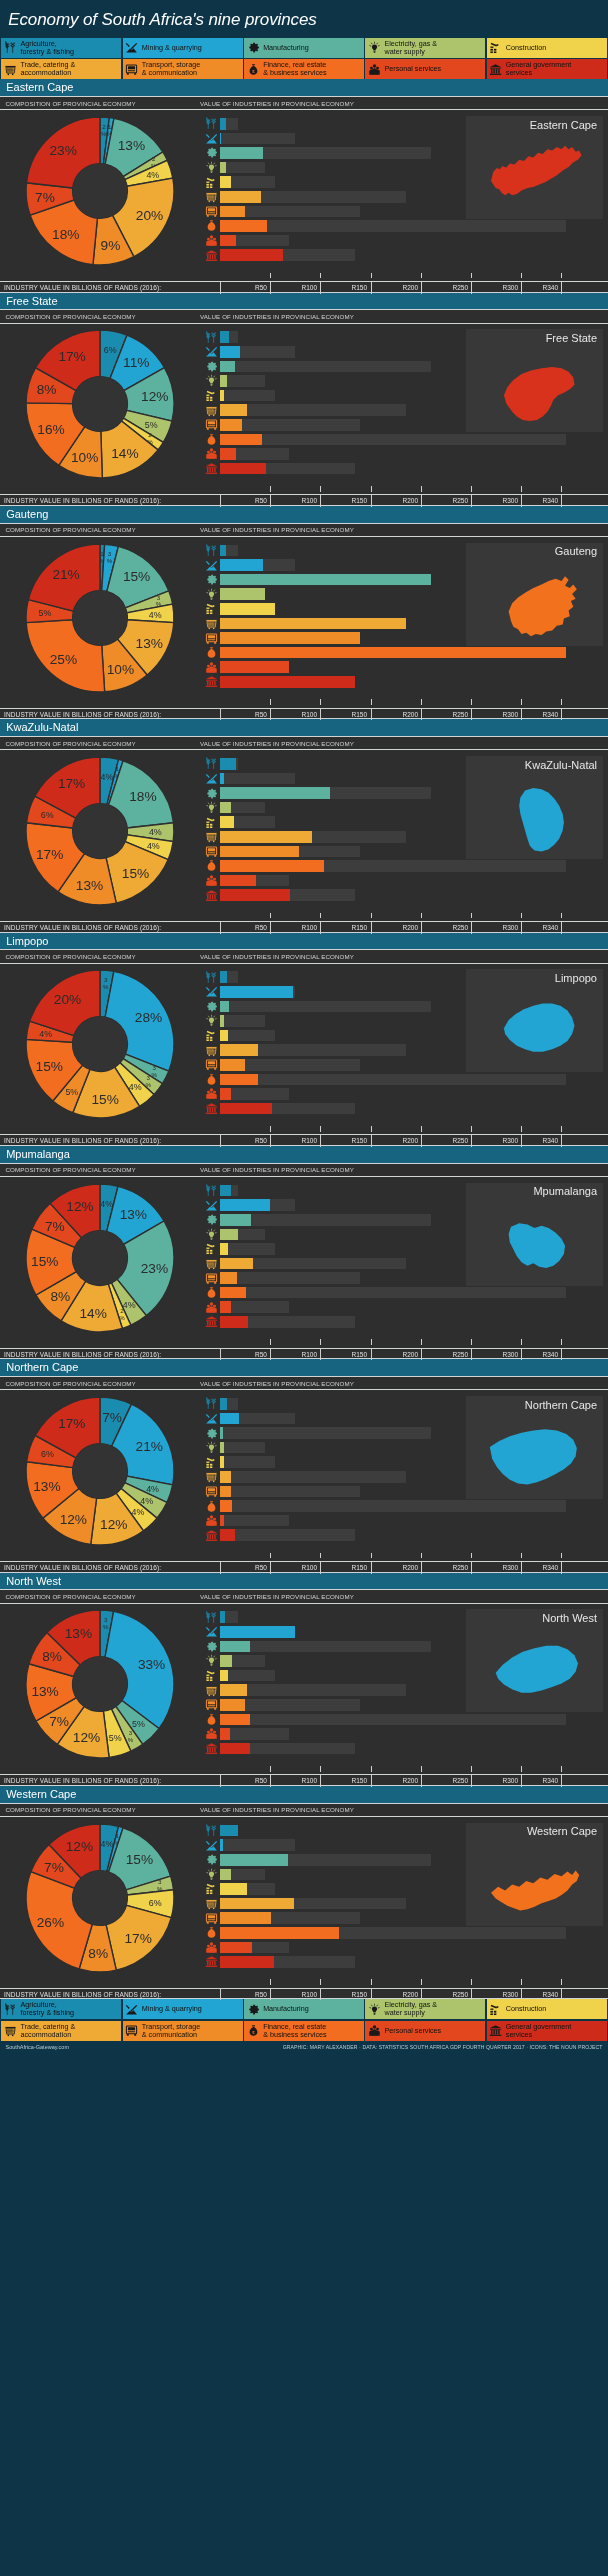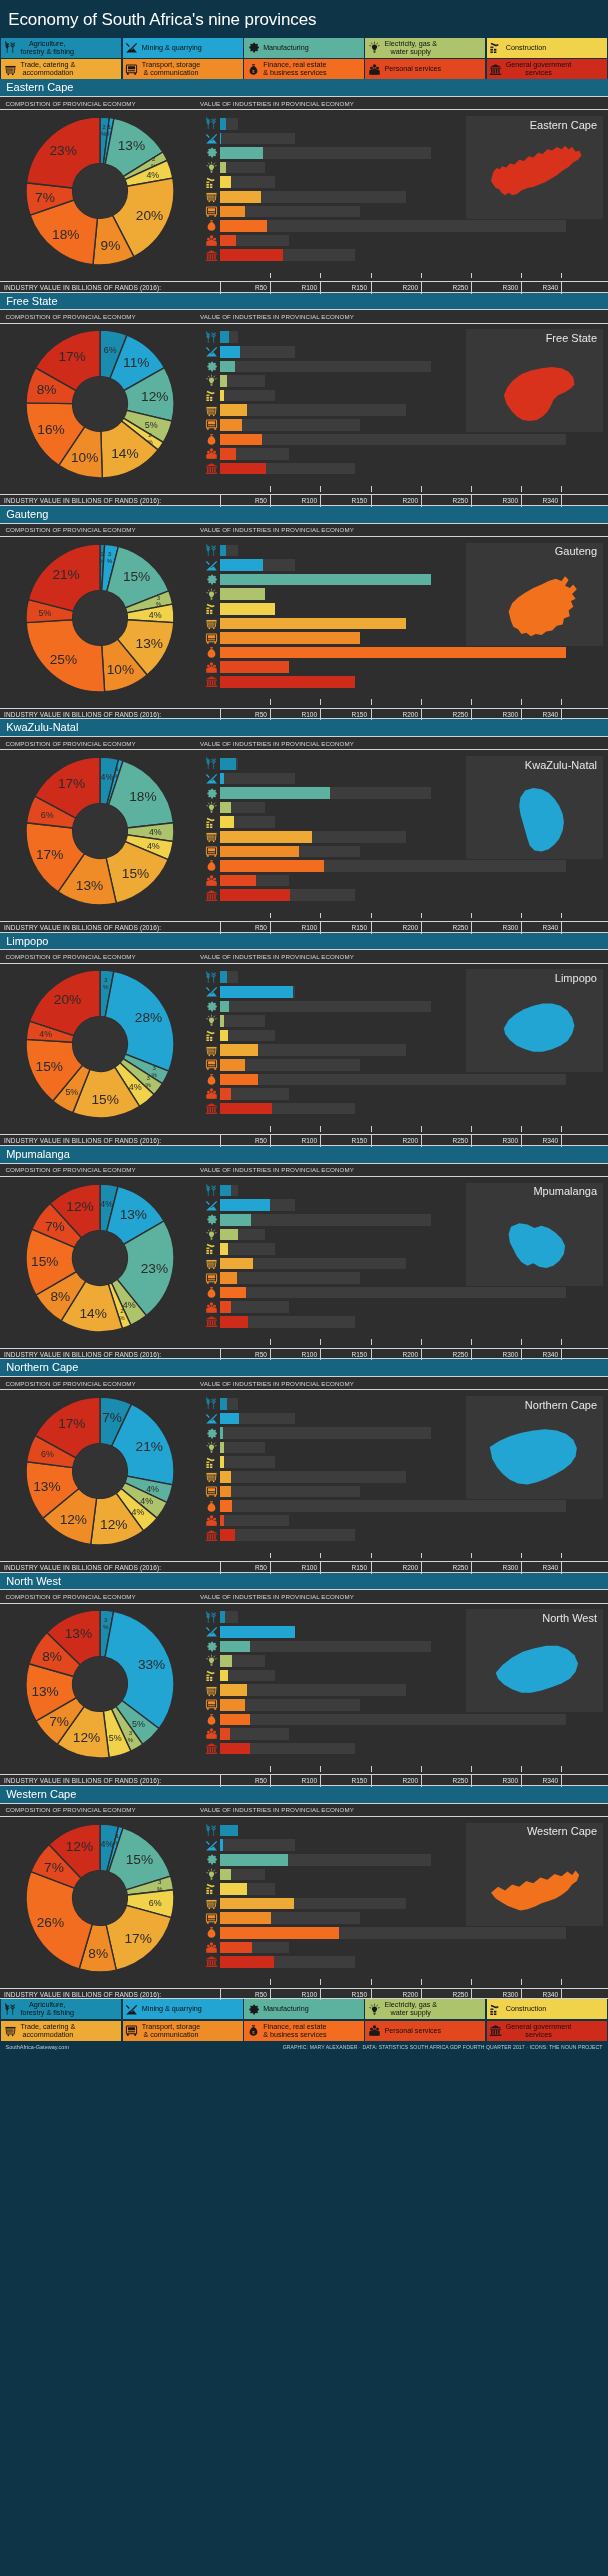--- a/index.html
+++ b/index.html
@@ -7,32 +7,32 @@
     width: 608px;
     background: #0d3547;
     font-family: "Liberation Sans", sans-serif;
     color: #fff;
     -webkit-font-smoothing: antialiased;
   }
   #page { width:608px; position:relative; background:#0d3547; }
 
   
   .header { padding: 9.6px 8.2px 8.2px 8.2px; background:#0d3547; }
-  .header h1 { font-size: 17px; font-weight: normal; letter-spacing:-0.1px; color:#ffffff; }
+  .header h1 { font-size: 17px; font-weight: normal; letter-spacing:-0.1px; color:#ffffff;font-style:italic; }
 
   
   .legend { display:flex; flex-direction:column; gap:1.4px; padding:0 1.4px; background:#0d3547; }
   .legend-row { display:flex; gap:1.4px; }
   .legend-cell {
     flex:1; display:flex; align-items:center; gap:3.4px;
     padding:2.1px 2.7px; min-height:18.5px; color:#111; font-size:7.2px; line-height:7.9px;
   }
   .legend-cell .lic { width:13px; height:13px; flex:0 0 13px; display:flex; align-items:center; justify-content:center; }
   .legend-cell .lic svg { width:100%; height:100%; display:block; }
-  .legend-label { white-space:pre-line;text-align:center; }
+  .legend-label { white-space:pre-line; }
 
   
   .province { background:#0d3547; }
   .prov-title {
     background:#16647f; color:#fff; font-size:11px; padding:2.1px 6.2px 2.7px 6.2px;
     border-bottom:1.4px solid #cfd4d6;
   }
   .sub-head {
     display:flex; background:#2e2e2e; color:#d5d5d5; font-size:6.2px; letter-spacing:0.1px;
     padding:2.7px 0 2.7px 0; border-bottom:1.4px solid #cfd4d6;

